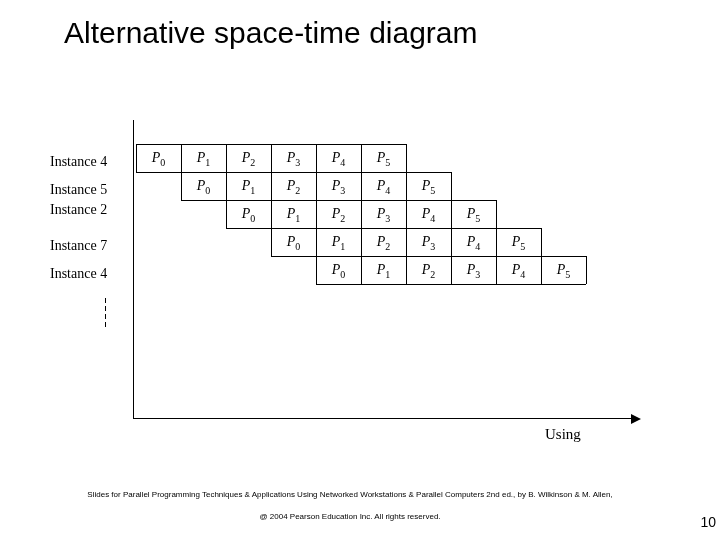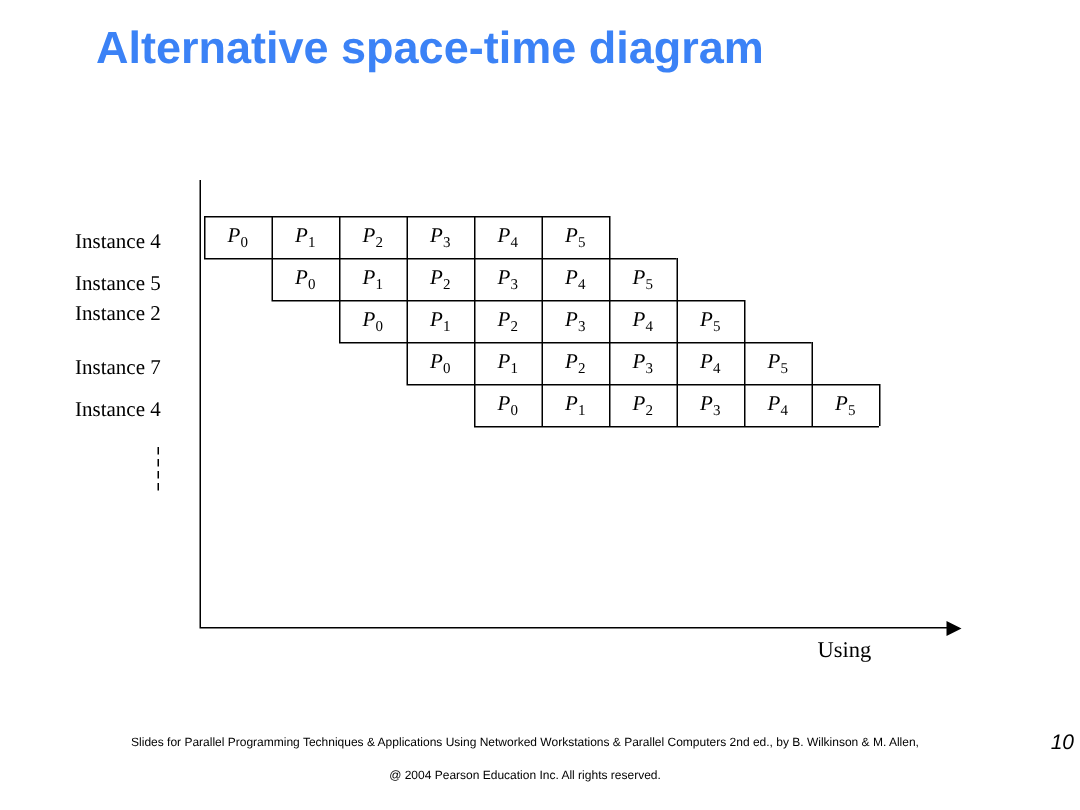--- a/index.html
+++ b/index.html
@@ -10,22 +10,22 @@
     background: #fff;
     font-family: Arial, Helvetica, sans-serif;
     position: relative;
     overflow: hidden;
   }
   .title {
     position: absolute;
     top: 16px;
     left: 64px;
     font-size: 30px;
-    font-weight: bold;
-    color: #3b82f6;
+    font-weight: normal;
+    color: #000000;
   }
   .diagram {
     position: absolute;
     top: 120px;
     left: 50px;
     width: 610px;
     height: 310px;
   }
   
   .yaxis {
@@ -113,25 +113,24 @@
     position: absolute;
     top: 512px;
     left: 0;
     width: 700px;
     text-align: center;
     font-size: 8px;
     font-family: Arial, sans-serif;
   }
   .pagenum {
     position: absolute;
-    top: 486px;
+    top: 514px;
     right: 4px;
     font-size: 14px;
     font-family: Arial, sans-serif;
-    font-style: italic;
   }
 </style>
 </head>
 <body>
 
 <div class="title">Alternative space-time diagram</div>
 
 <div class="diagram">
   <div class="yaxis"></div>
   <div class="xaxis"></div>

